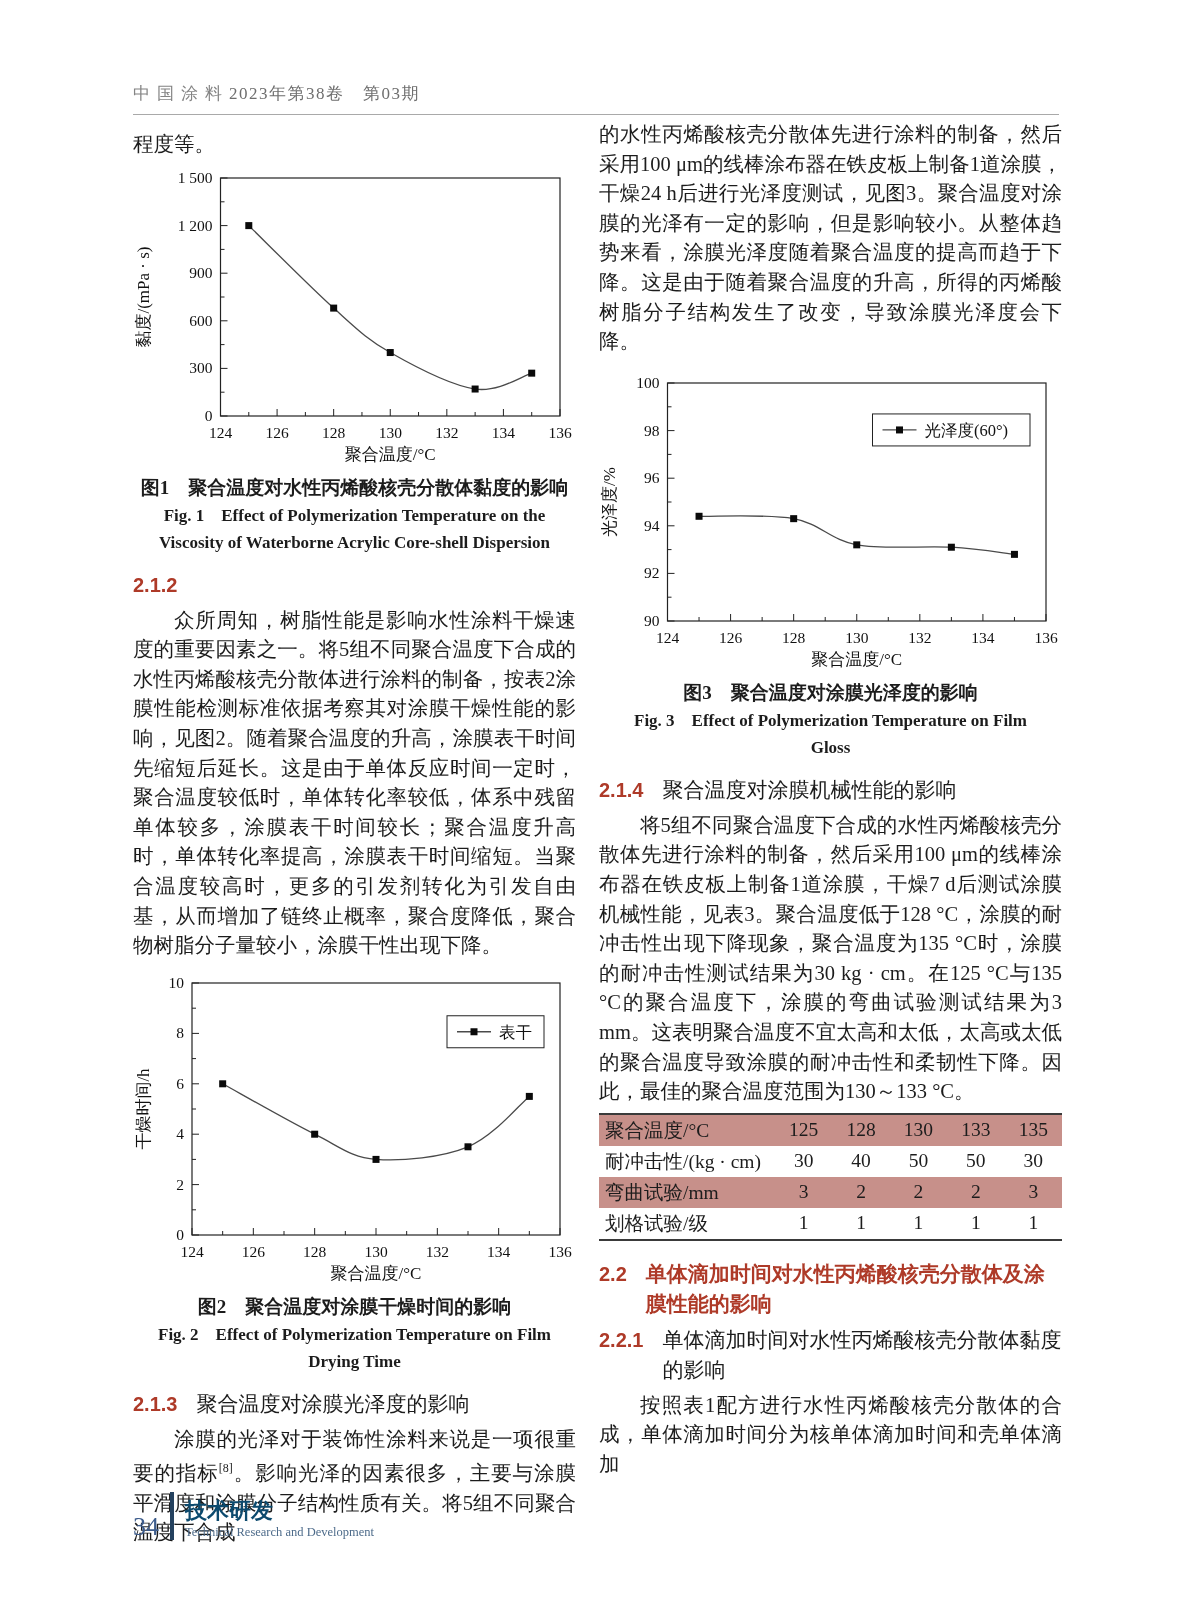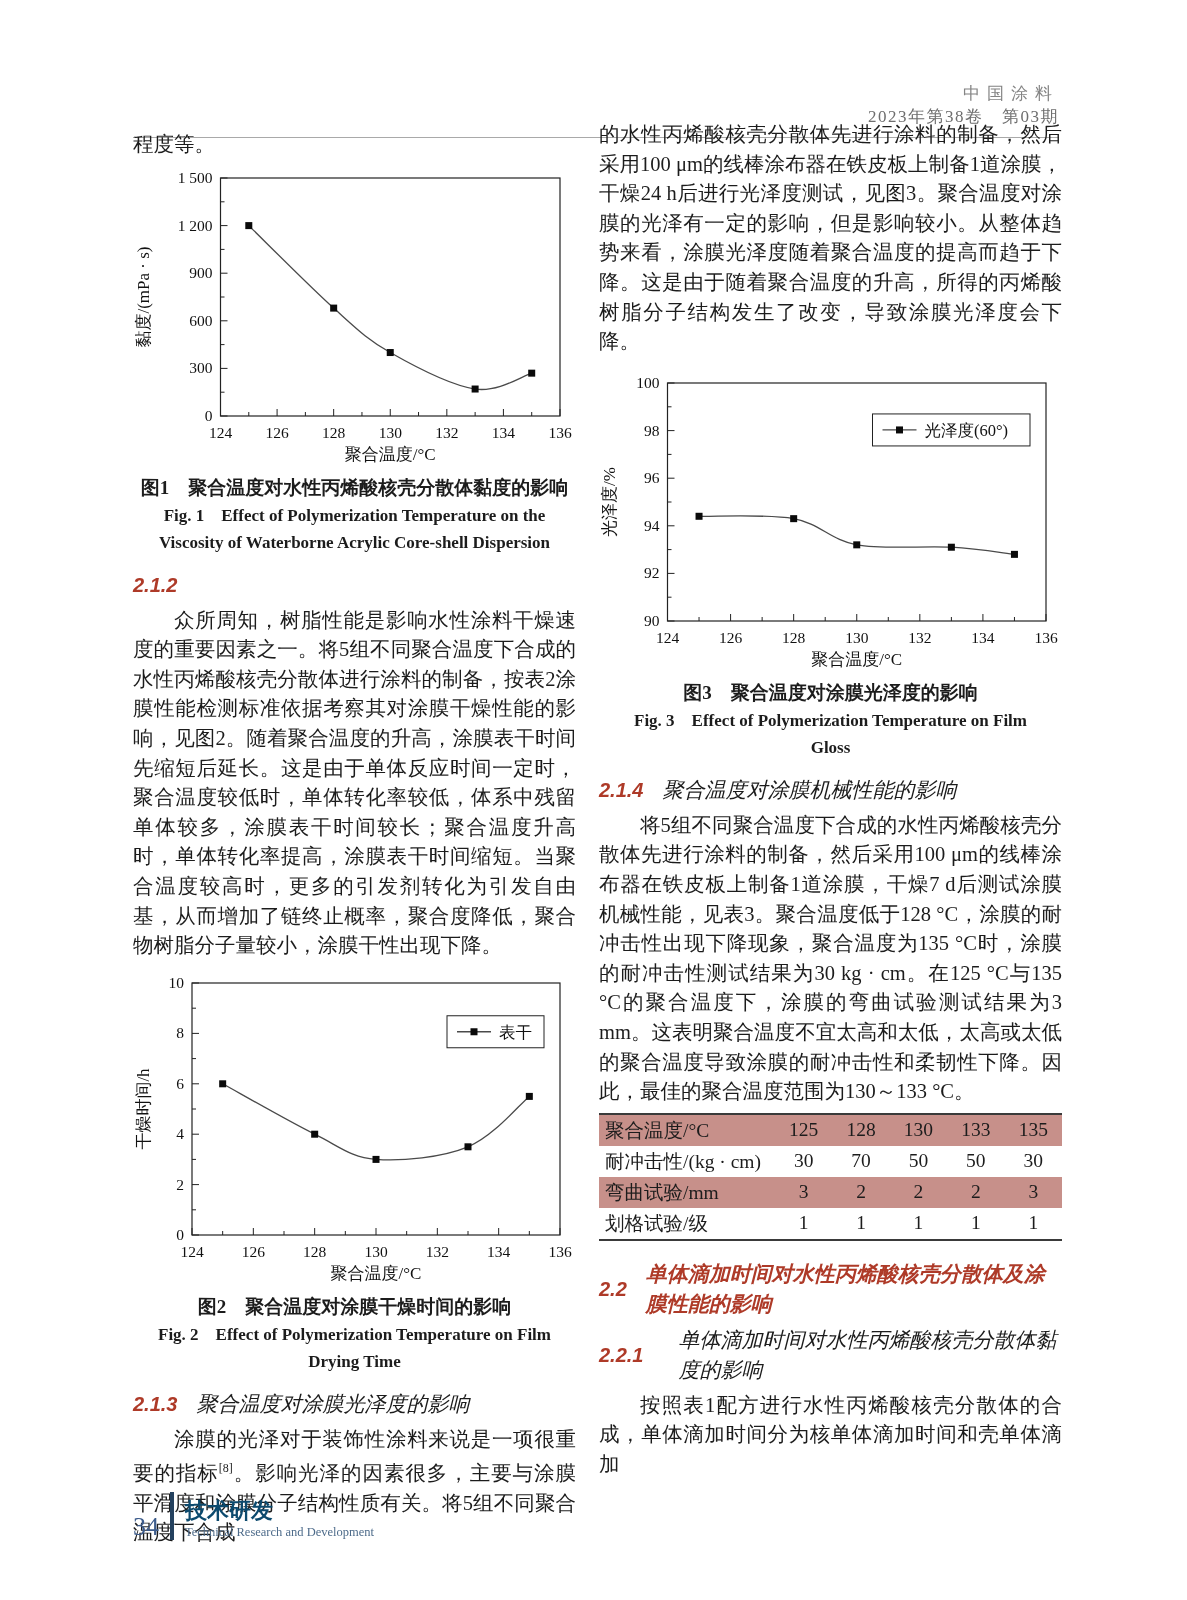--- a/index.html
+++ b/index.html
@@ -4,40 +4,40 @@
 <style>
   html,body{margin:0;padding:0;}
   body{
     width:1187px;height:1600px;position:relative;background:#ffffff;
     font-family:"Liberation Serif","DejaVu Serif",serif;color:#1c1c1c;
     overflow:hidden;
   }
   .header{
     position:absolute;left:133px;top:82px;width:926px;
     border-bottom:1px solid #a9a9a9;padding-bottom:9px;
-    display:flex;justify-content:space-between;align-items:flex-end;flex-direction:column;
+    display:flex;align-items:flex-end;
   }
   .journal{color:#848484;font-size:17px;letter-spacing:7px;}
   .issue{color:#6e6e6e;font-size:17px;letter-spacing:1.5px;}
 
   .col-left{position:absolute;left:133px;top:130px;width:443px;}
   .col-right{position:absolute;left:599px;top:120px;width:463px;}
 
   p.body{font-size:20.5px;line-height:29.6px;text-align:justify;margin:0;
     font-family:"Liberation Serif","DejaVu Serif",serif;}
   .indent{text-indent:2em;}
   sup{font-size:12px;}
 
   .chartwrap{margin:6px 0 0 0;}
 
   .caption{text-align:center;margin:2px 0 4px 0;}
   .cap-zh{font-size:19px;font-weight:bold;line-height:28px;}
   .cap-en{font-size:17px;font-weight:bold;line-height:27px;}
 
-  .sec{display:flex;align-items:center;margin:14px 0 6px 0;font-size:21px;line-height:30px;font-style:italic;}
+  .sec{display:flex;align-items:flex-start;margin:14px 0 6px 0;font-size:21px;line-height:30px;}
   .sec-num{flex:0 0 auto;color:#ae3a28;font-family:"Liberation Sans","DejaVu Sans",sans-serif;
     font-weight:600;margin-right:19px;font-size:20px;}
   .sec-title{flex:1;color:#1c1c1c;}
   .sec-red .sec-title{color:#ae3a28;font-weight:bold;}
 
   .tbl{border-collapse:collapse;width:100%;font-size:19.5px;
     border-top:2px solid #3a3a3a;border-bottom:2px solid #3a3a3a;margin-top:6px;}
   .tbl td{height:31px;text-align:center;padding:0;}
   .tbl td.rowlabel{text-align:left;padding-left:6px;width:38%;}
   .tbl tr.shaded{background:#c7908a;}
@@ -257,21 +257,21 @@
           <td class="rowlabel">聚合温度/°C</td>
           <td>125</td>
           <td>128</td>
           <td>130</td>
           <td>133</td>
           <td>135</td>
         </tr>
         <tr>
           <td class="rowlabel">耐冲击性/(kg · cm)</td>
           <td>30</td>
-          <td>70</td>
+          <td>40</td>
           <td>50</td>
           <td>50</td>
           <td>30</td>
         </tr>
         <tr class="shaded" style="background: rgb(199, 144, 138);">
           <td class="rowlabel">弯曲试验/mm</td>
           <td>3</td>
           <td>2</td>
           <td>2</td>
           <td>2</td>
@@ -285,21 +285,21 @@
           <td>1</td>
           <td>1</td>
         </tr>
       </tbody>
   </table>
 
   <div class="sec sec-red" style="margin-top:18px;">
     <span class="sec-num" style="font-weight:700;">2.2</span>
     <span class="sec-title">单体滴加时间对水性丙烯酸核壳分散体及涂膜性能的影响</span>
   </div>
-  <div class="sec" style="margin-top:4px;gap:16px;">
+  <div class="sec" style="margin-top:4px;">
     <span class="sec-num">2.2.1</span>
     <span class="sec-title">单体滴加时间对水性丙烯酸核壳分散体黏度的影响</span>
   </div>
   <p class="body indent">按照表1配方进行水性丙烯酸核壳分散体的合成，单体滴加时间分为核单体滴加时间和壳单体滴加</p>
 </div>
 
 <div class="footer">
   <span class="page-num">34</span>
   <span class="footer-bar"></span>
   <span>

